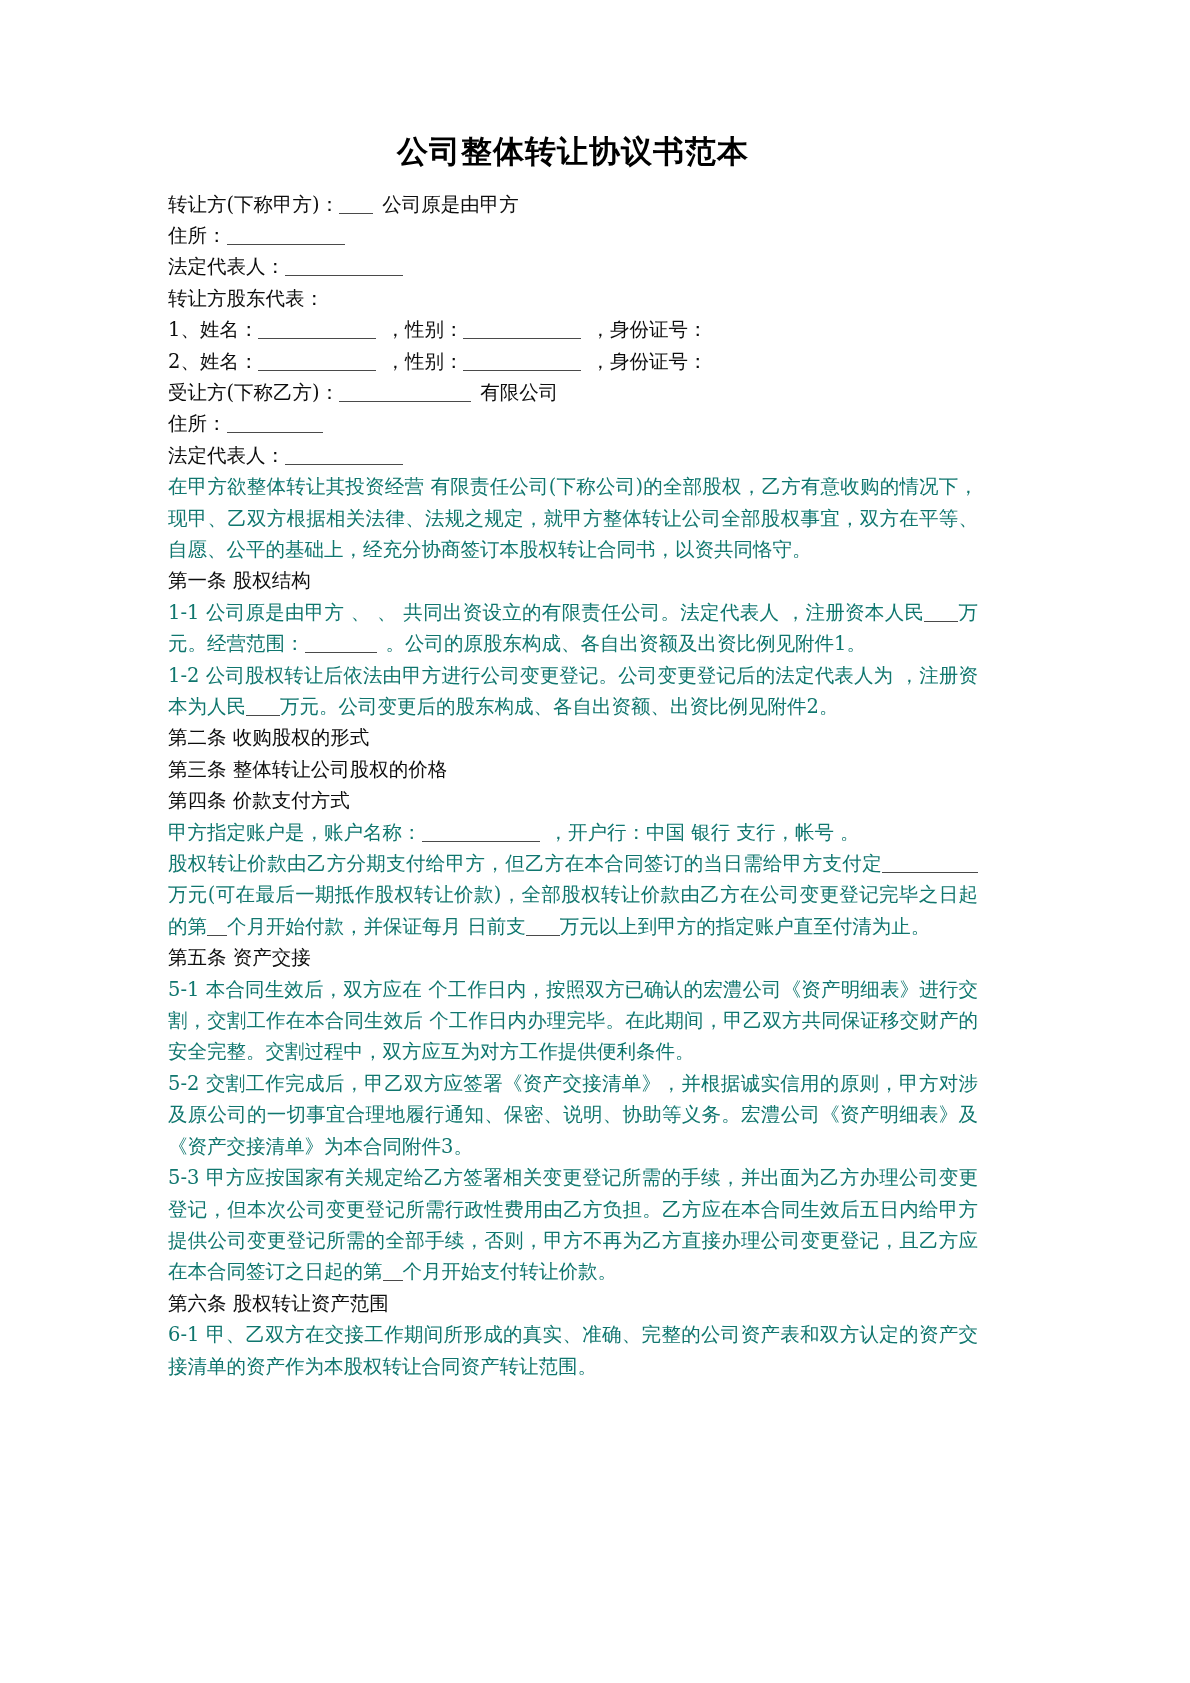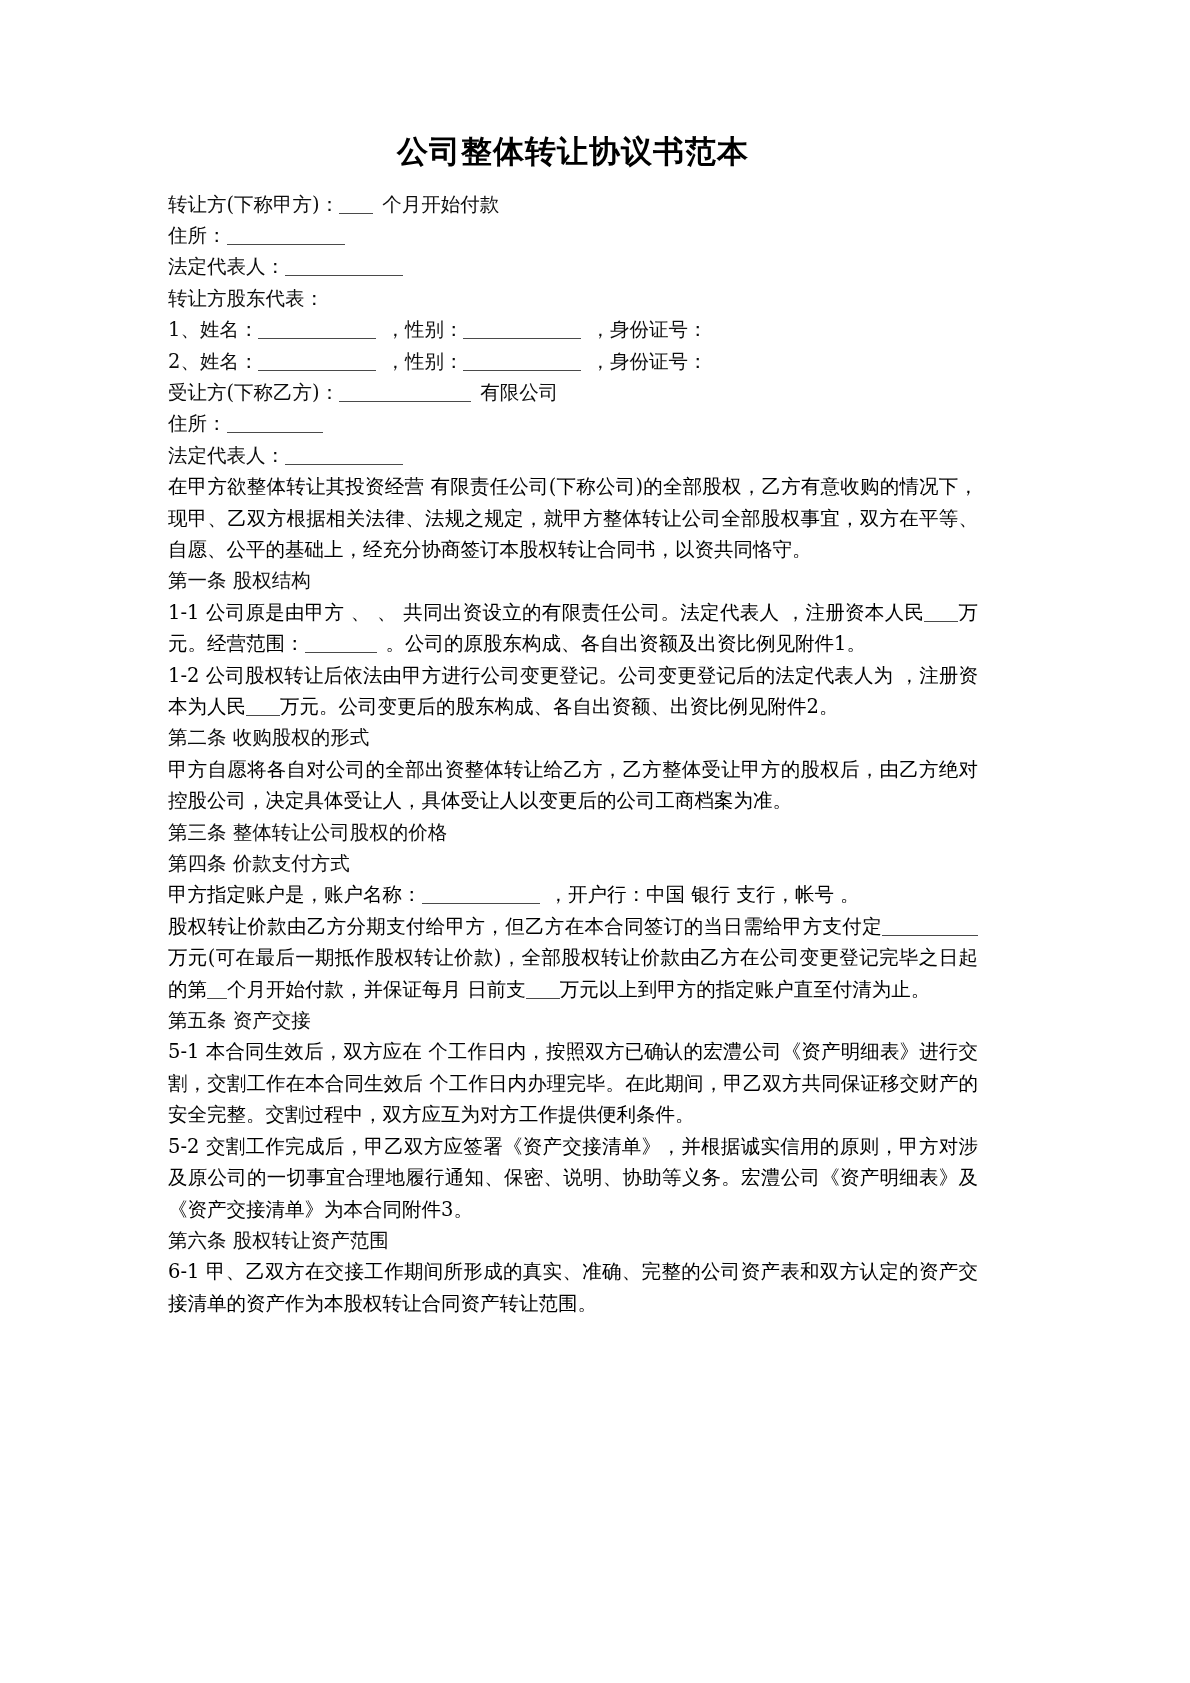--- a/index.html
+++ b/index.html
@@ -49,21 +49,21 @@
     white-space: pre-wrap;
     word-break: break-all;
   }
   
   .para {
     font-size: 19.5px;
     line-height: 31.4px;
     text-align: justify;
     text-justify: inter-ideograph;
     margin: 0;
-    color: #000000;
+    color: #0f766e;
     word-break: break-all;
   }
   .u {
     display: inline-block;
     border-bottom: 1.3px solid #4a4a4a;
     vertical-align: -3px;
   }
   .u-sm { width: 34px; }
   .u-md { width: 96px; }
   .u-lg { width: 118px; }
@@ -73,21 +73,21 @@
   .sp { display: inline-block; width: 9px; }
 </style>
 </head>
 <body>
 
 <div class="page">
   <div class="content">
 
     <h1 class="doc-title">公司整体转让协议书范本</h1>
 
-    <p class="line"><span>转让方(下称甲方)：</span><span class="u u-sm"></span><span class="sp"></span><span>个月开始付款</span></p>
+    <p class="line"><span>转让方(下称甲方)：</span><span class="u u-sm"></span><span class="sp"></span><span>公司原是由甲方</span></p>
 
     <p class="line"><span>住所：</span><span class="u u-lg"></span></p>
 
     <p class="line"><span>法定代表人：</span><span class="u u-lg"></span></p>
 
     <p class="line">转让方股东代表：</p>
 
     <p class="line"><span>1、</span><span>姓名：</span><span class="u u-lg"></span><span class="sp"></span><span>，性别：</span><span class="u u-lg"></span><span class="sp"></span><span>，身份证号：</span></p>
 
     <p class="line"><span>2、</span><span>姓名：</span><span class="u u-lg"></span><span class="sp"></span><span>，性别：</span><span class="u u-lg"></span><span class="sp"></span><span>，身份证号：</span></p>
@@ -102,36 +102,36 @@
     <p class="para">在甲方欲整体转让其投资经营 有限责任公司(下称公司)的全部股权，乙方有意收购的情况下，现甲、乙双方根据相关法律、法规之规定，就甲方整体转让公司全部股权事宜，双方在平等、自愿、公平的基础上，经充分协商签订本股权转让合同书，以资共同恪守。</p>
 
     <p class="line">第一条 股权结构</p>
 
     <p class="para"><span>1-1 公司原是由甲方 、 、 共同出资设立的有限责任公司。法定代表人 ，注册资本人民</span><span class="u u-sm"></span><span>万元。经营范围：</span><span class="u u-mid"></span><span class="sp"></span><span>。公司的原股东构成、各自出资额及出资比例见附件1。</span></p>
 
     <p class="para"><span>1-2 公司股权转让后依法由甲方进行公司变更登记。公司变更登记后的法定代表人为 ，注册资本为人民</span><span class="u u-sm"></span><span>万元。公司变更后的股东构成、各自出资额、出资比例见附件2。</span></p>
 
     <p class="line">第二条 收购股权的形式</p>
 
-    <p class="para">甲方自愿将各自对公司的全部出资整体转让给乙方，乙方整体受让甲方的股权后，由乙方绝对控股公司，决定具体受让人，具体受让人以变更后的公司工商档案为准。</p>
 
     <p class="line">第三条 整体转让公司股权的价格</p>
 
 
     <p class="line">第四条 价款支付方式</p>
 
     <p class="para"><span>甲方指定账户是，账户名称：</span><span class="u u-lg"></span><span class="sp"></span><span>，开户行：中国 银行 支行，帐号 。</span></p>
 
     <p class="para"><span>股权转让价款由乙方分期支付给甲方，但乙方在本合同签订的当日需给甲方支付定</span><span class="u u-md"></span><span>万元(可在最后一期抵作股权转让价款)，全部股权转让价款由乙方在公司变更登记完毕之日起的第</span><span class="u u-xs"></span><span>个月开始付款，并保证每月 日前支</span><span class="u u-sm"></span><span>万元以上到甲方的指定账户直至付清为止。</span></p>
 
     <p class="line">第五条 资产交接</p>
 
     <p class="para">5-1 本合同生效后，双方应在 个工作日内，按照双方已确认的宏澧公司《资产明细表》进行交割，交割工作在本合同生效后 个工作日内办理完毕。在此期间，甲乙双方共同保证移交财产的安全完整。交割过程中，双方应互为对方工作提供便利条件。</p>
 
     <p class="para">5-2 交割工作完成后，甲乙双方应签署《资产交接清单》，并根据诚实信用的原则，甲方对涉及原公司的一切事宜合理地履行通知、保密、说明、协助等义务。宏澧公司《资产明细表》及《资产交接清单》为本合同附件3。</p>
 
+    <p class="para"><span>5-3 甲方应按国家有关规定给乙方签署相关变更登记所需的手续，并出面为乙方办理公司变更登记，但本次公司变更登记所需行政性费用由乙方负担。乙方应在本合同生效后五日内给甲方提供公司变更登记所需的全部手续，否则，甲方不再为乙方直接办理公司变更登记，且乙方应在本合同签订之日起的第</span><span class="u u-xs"></span><span>个月开始支付转让价款。</span></p>
 
     <p class="line">第六条 股权转让资产范围</p>
 
     <p class="para">6-1 甲、乙双方在交接工作期间所形成的真实、准确、完整的公司资产表和双方认定的资产交接清单的资产作为本股权转让合同资产转让范围。</p>
 
   </div>
 </div>
 
 </body></html>

